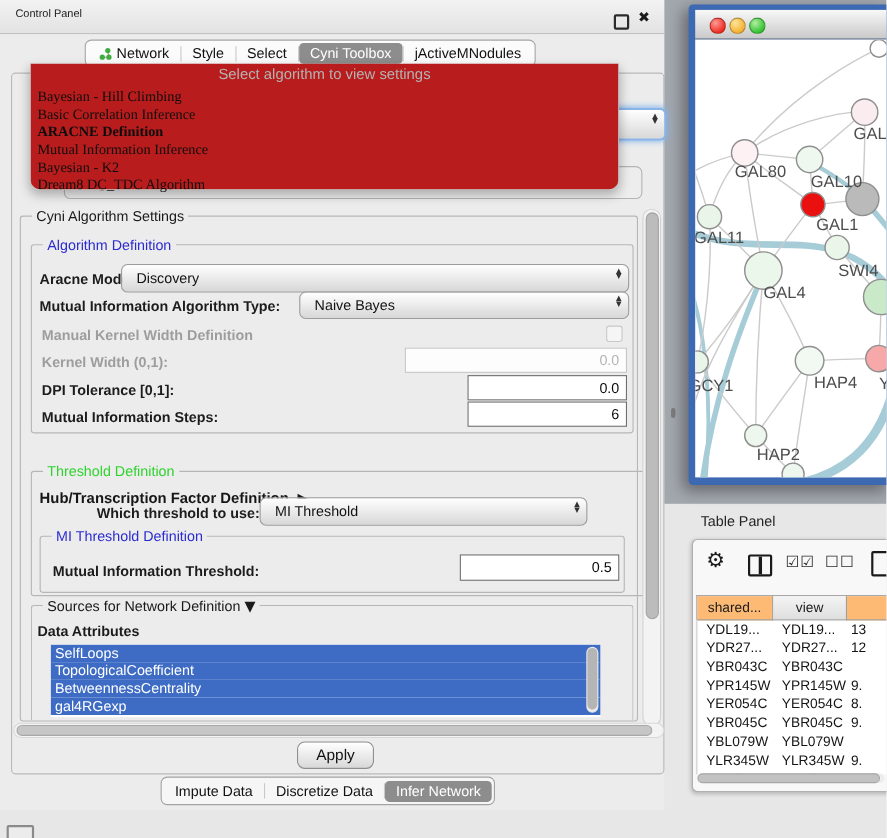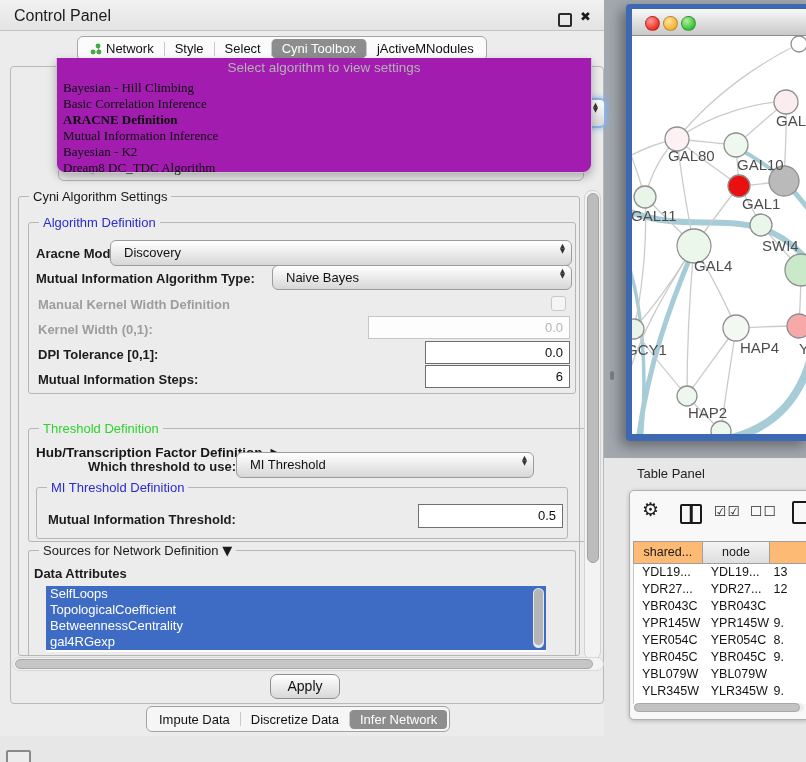--- a/index.html
+++ b/index.html
@@ -3,21 +3,21 @@
 <meta charset="utf-8">
 <style>
   html,body{margin:0;padding:0;}
   #screen{position:relative;width:806px;height:762px;background:#e7e7e7;overflow:hidden;
           font-family:"Liberation Sans",sans-serif;-webkit-font-smoothing:antialiased;color:#1a1a1a;}
 
   
   .control-panel{position:absolute;left:0;top:0;width:604px;height:736px;background:#ececec;}
   .cp-titlebar{position:absolute;left:0;top:0;width:100%;height:30px;
                background:linear-gradient(#f2f2f2,#e3e3e3);border-bottom:1px solid #c2c2c2;}
-  .cp-title{position:absolute;left:14px;top:7px;font-size:16px;color:#1c1c1c;}
+  .cp-title{position:absolute;left:14px;top:7px;font-size:10px;color:#1c1c1c;}
   .float-btn{position:absolute;left:558px;top:13px;width:10px;height:10px;border:2px solid #2a2a2a;border-radius:2px;}
   .close-btn{position:absolute;left:580px;top:9px;font-size:13px;font-weight:bold;color:#1a1a1a;font-family:"DejaVu Sans",sans-serif;}
 
   
   .tabbar{position:absolute;left:77px;top:36px;height:23px;display:flex;align-items:center;
           background:#fbfbfb;border:1px solid #a6a6a6;border-radius:6px;padding:0 2px;}
   .tab{display:flex;align-items:center;gap:4px;font-size:13px;color:#111;padding:2px 10px;border-radius:4px;white-space:nowrap;}
   .tab.sel{background:#8d8d8d;color:#fff;}
   .tab-sep{width:1px;height:14px;background:#c9c9c9;}
 
@@ -27,21 +27,21 @@
 
   
   .combo-focus-frag{position:absolute;left:430px;top:98px;width:172px;height:26px;border-radius:6px;
                     background:linear-gradient(#ffffff,#d8d8d8);border:2px solid #8ab4e8;
                     box-shadow:0 0 6px #7eb2ec;z-index:5;}
   .ghost-combo{position:absolute;left:58px;top:151px;width:524px;height:28px;border:1px solid #b4b4b4;
                border-radius:6px;background:#ededed;z-index:5;}
   .ghost-combo span{position:absolute;left:30px;top:7px;font-size:13px;color:#b9b9b9;}
 
   
-  .dropdown{position:absolute;left:56px;top:58px;width:534px;height:114px;background:#a21caf;
+  .dropdown{position:absolute;left:27px;top:58px;width:534px;height:114px;background:#b91c1c;
             border:1px solid #c6c6c6;border-top:none;border-radius:0 0 9px 9px;z-index:60;
             box-shadow:0 4px 10px rgba(0,0,0,.28);}
   .dd-placeholder{position:absolute;left:0;top:2px;width:100%;text-align:center;font-size:13.5px;color:#b3b3b3;}
   .dd-items{position:absolute;left:6px;top:22px;right:6px;font-family:Liberation Serif, serif;}
   .dd-item{font-size:13px;color:#0d0d0d;height:16px;line-height:16px;white-space:nowrap;}
   .dd-item.bold{font-weight:bold;}
 
   
   .group{position:absolute;border:1px solid #b6b6b6;border-radius:3px;}
   .legend{position:absolute;top:-8px;left:10px;background:#ececec;padding:0 4px;font-size:13px;white-space:nowrap;}
@@ -383,21 +383,21 @@
     <div class="ticon colsplit-ic">
         <div></div>
       </div>
     <span class="ticon chk-ic">☑☑</span>
     <span class="ticon unchk-ic">☐☐</span>
     <div class="ticon doc-ic"></div>
 
     <div class="tbl">
       <div class="tbl-head" id="tbl-head">
           <div class="tbl-col hl" style="width: 78px;">shared...</div>
-          <div class="tbl-col" style="width: 77px;">node</div>
+          <div class="tbl-col" style="width: 77px;">view</div>
           <div class="tbl-col hl" style="width: 45px;"></div>
         </div>
       <div class="tbl-rows" id="tbl-rows">
           <div class="trow">
             <div class="tcell" style="width: 78px;">YDL19...</div>
             <div class="tcell" style="width: 77px;">YDL19...</div>
             <div class="tcell" style="width: 45px; padding-left: 3px;">13</div>
           </div>
           <div class="trow">
             <div class="tcell" style="width: 78px;">YDR27...</div>

